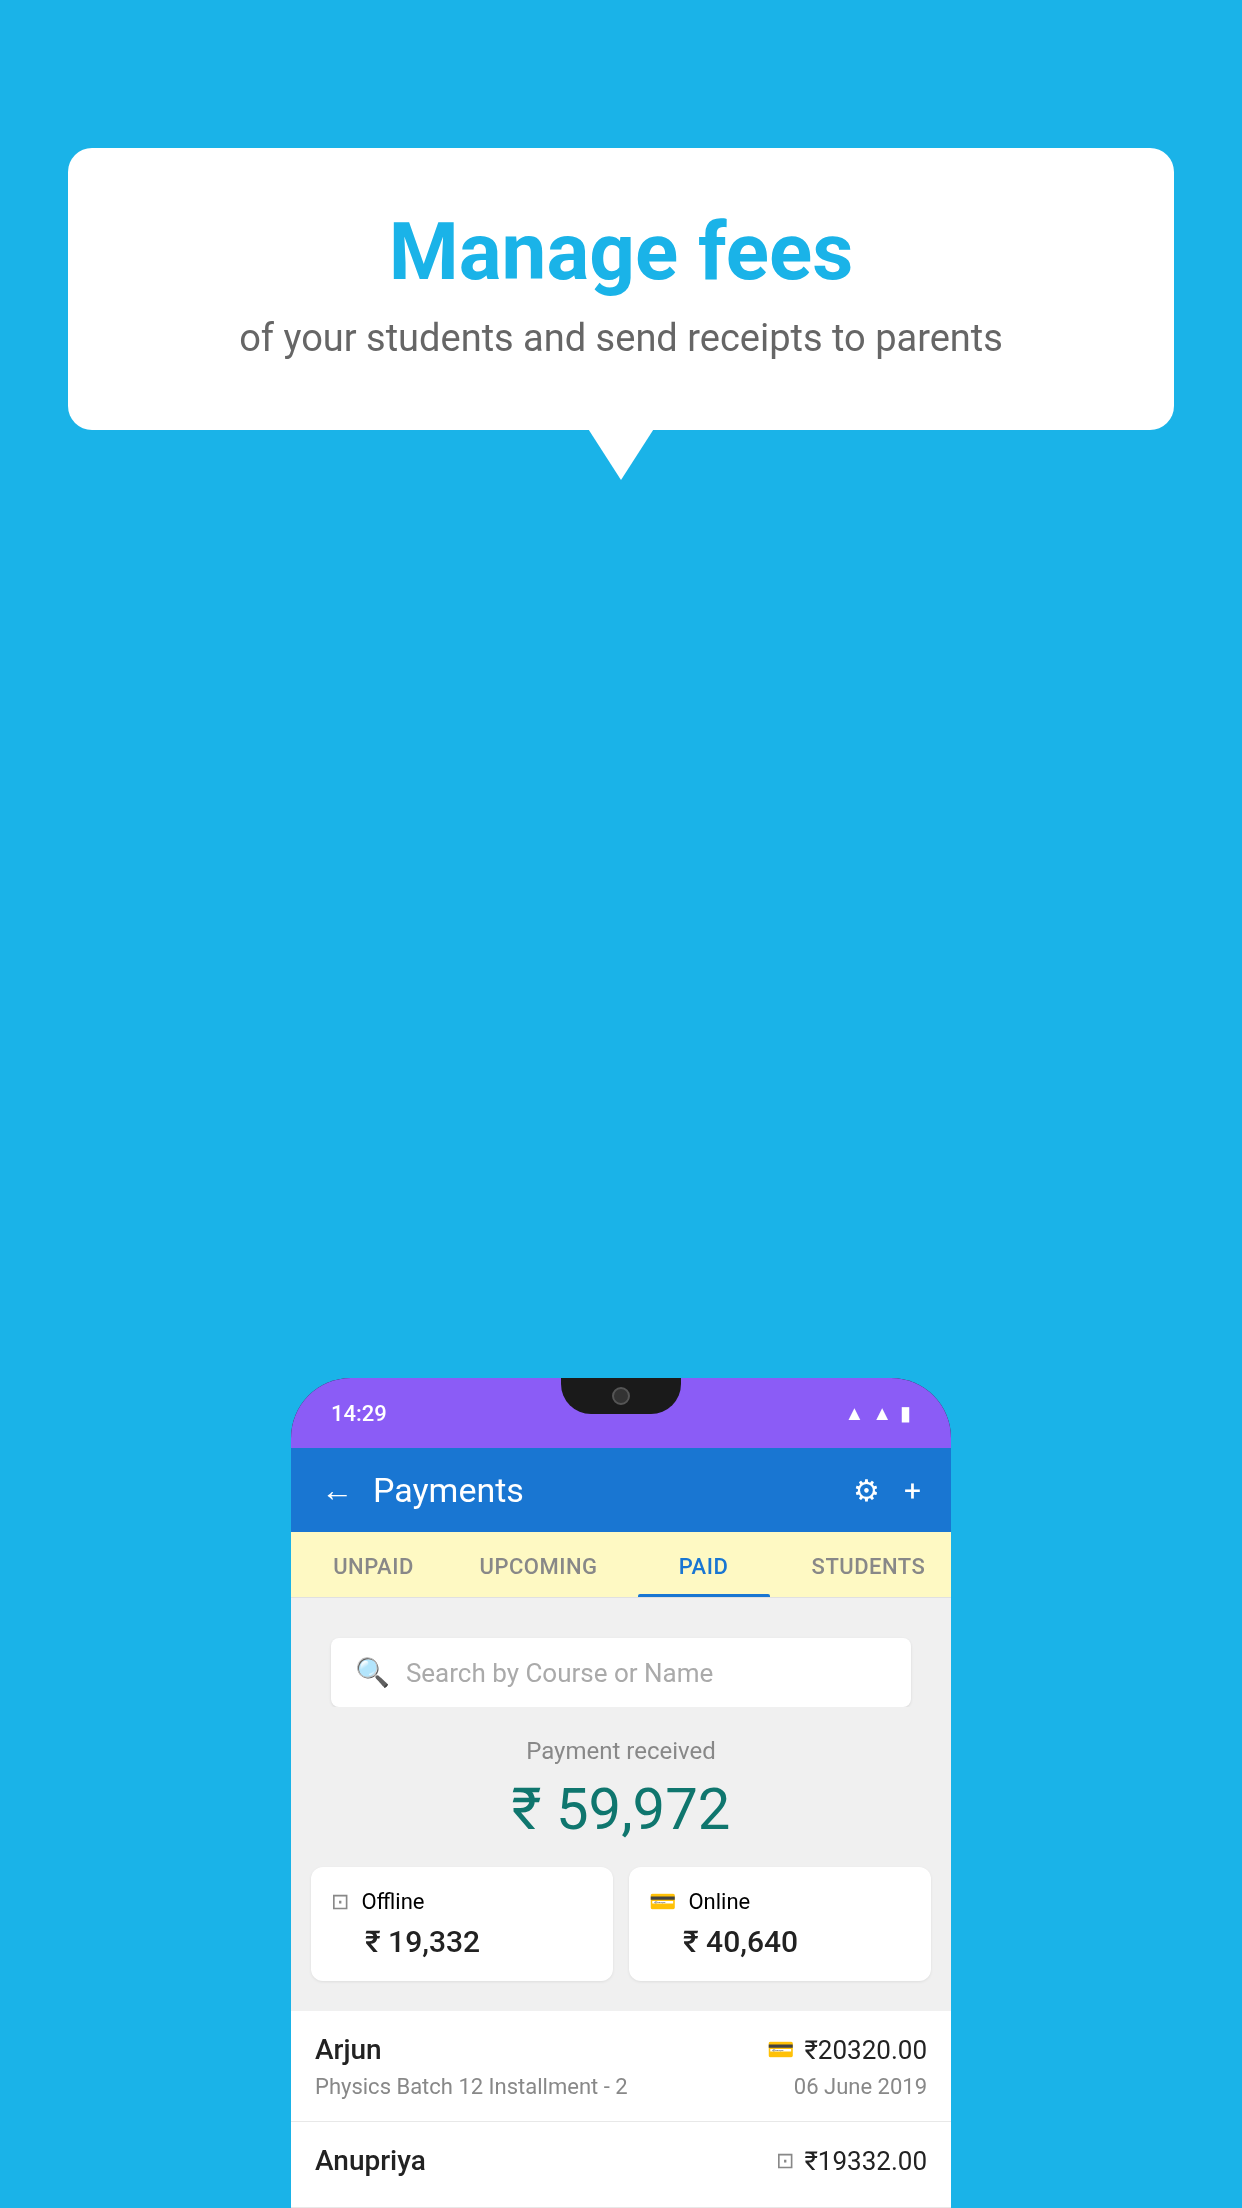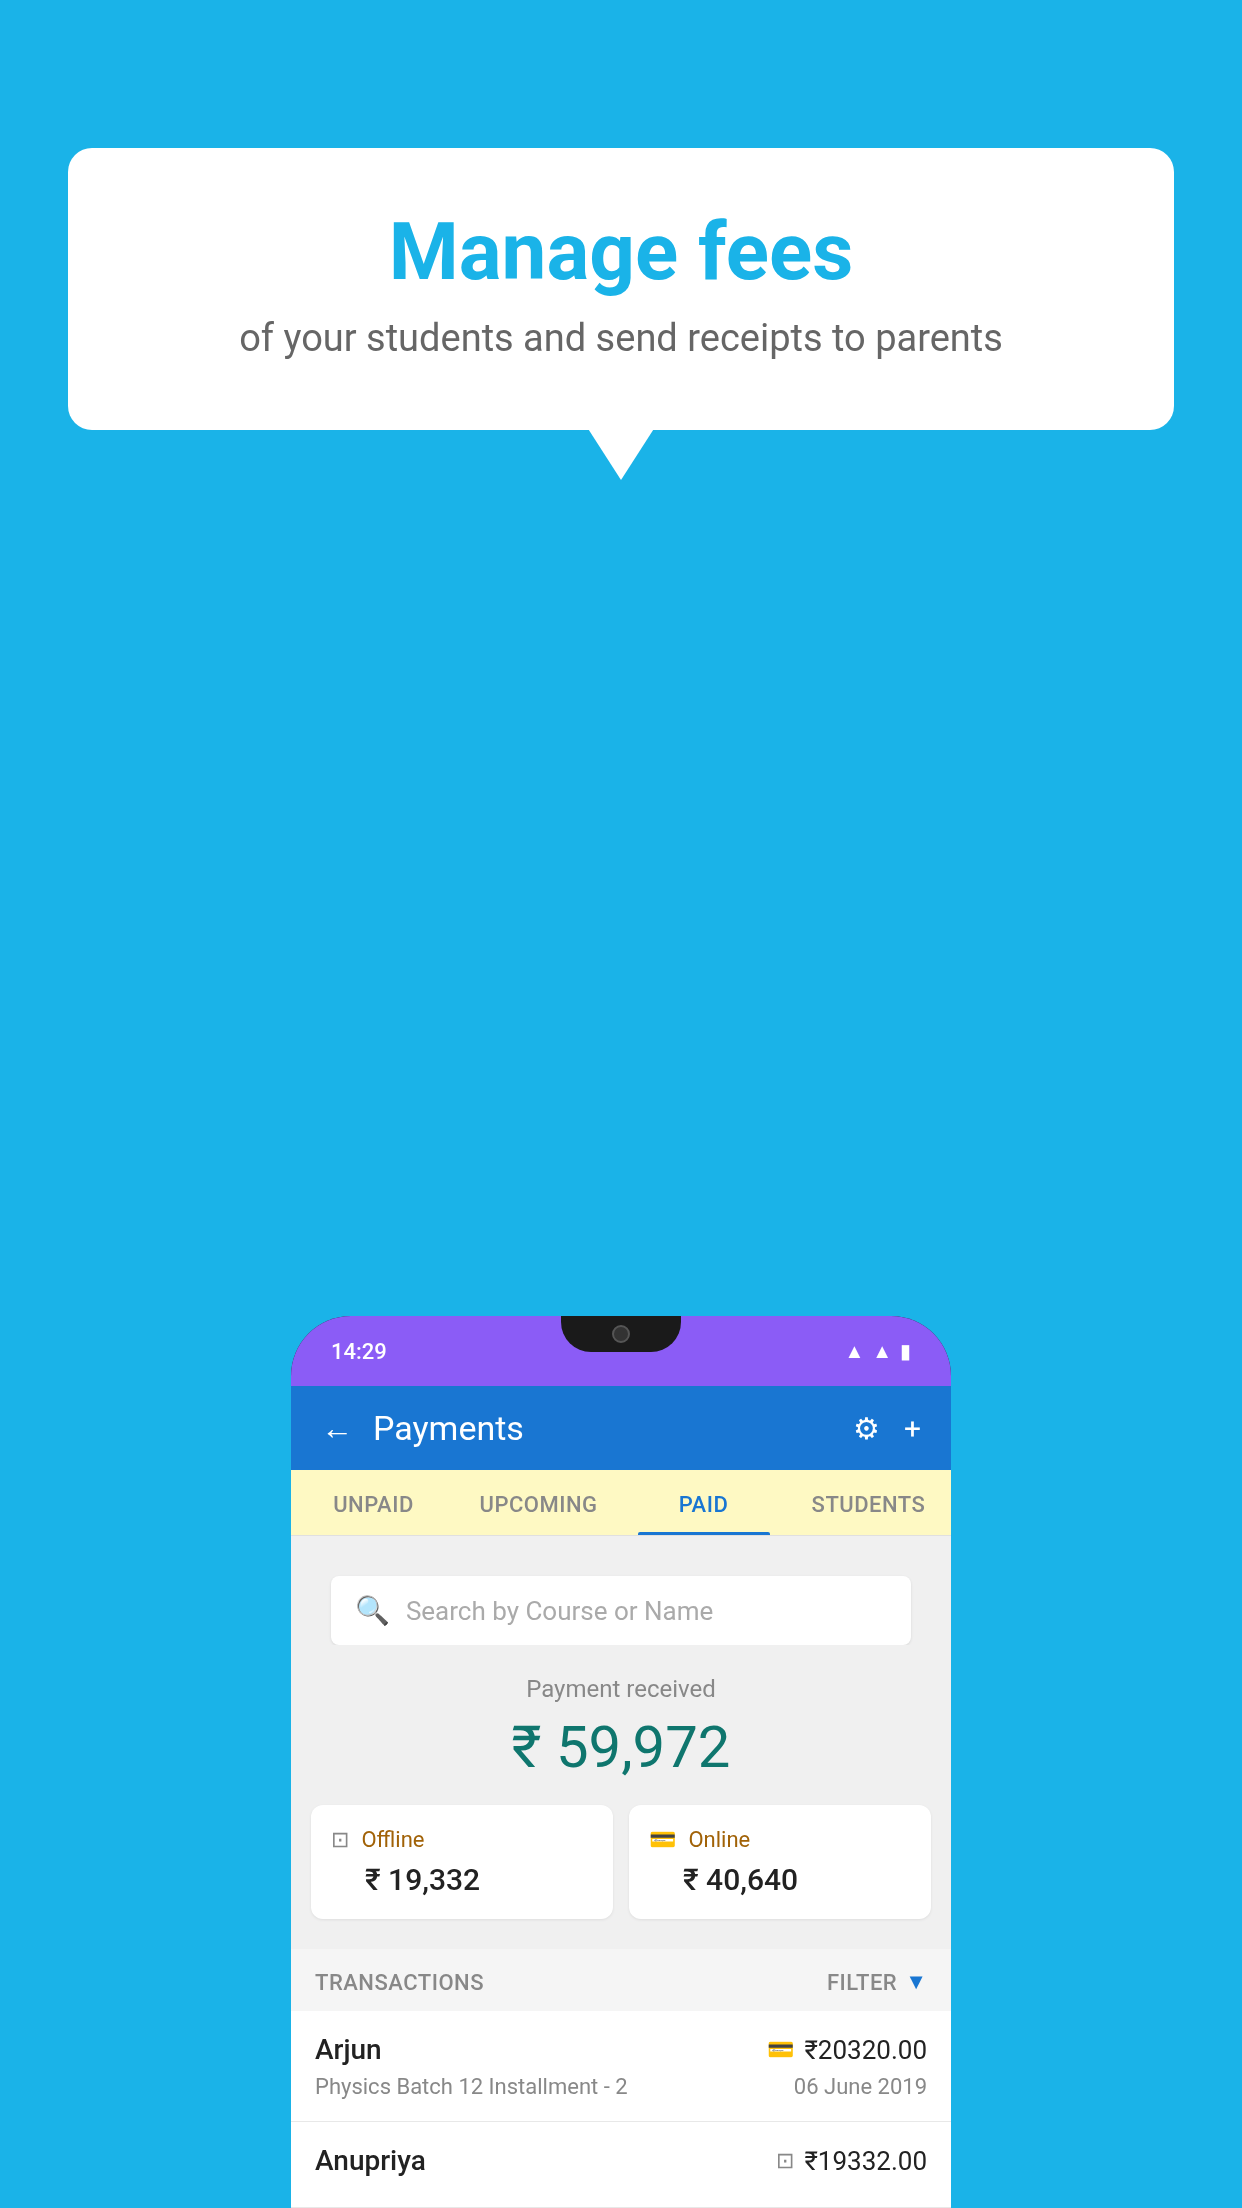--- a/index.html
+++ b/index.html
@@ -258,21 +258,21 @@
       gap: 12px;
       margin-bottom: 10px;
     }
 
     .card-icon {
       color: #888;
       font-size: 22px;
     }
 
     .card-label {
-      color: #a16207;
+      color: #000000;
       font-size: 22px;
     }
 
     .card-amount {
       font-size: 30px;
       font-weight: 500;
       color: #222;
       padding-left: 34px;
     }
 
@@ -439,27 +439,20 @@
         <div class="payment-card">
           <div class="card-header">
             <span class="card-icon">💳</span>
             <span class="card-label">Online</span>
           </div>
           <div class="card-amount">₹ 40,640</div>
         </div>
       </div>
     </div>
 
-    <div class="transactions-header">
-      <span class="transactions-label">TRANSACTIONS</span>
-      <div class="filter-container">
-        <span class="filter-label">FILTER</span>
-        <span class="filter-icon">▼</span>
-      </div>
-    </div>
 
     <div class="transaction-row">
       <div class="transaction-top">
         <span class="transaction-name">Arjun</span>
         <div class="transaction-amount-container">
           <span class="transaction-amount-icon">💳</span>
           <span class="transaction-amount">₹20320.00</span>
         </div>
       </div>
       <div class="transaction-bottom">

